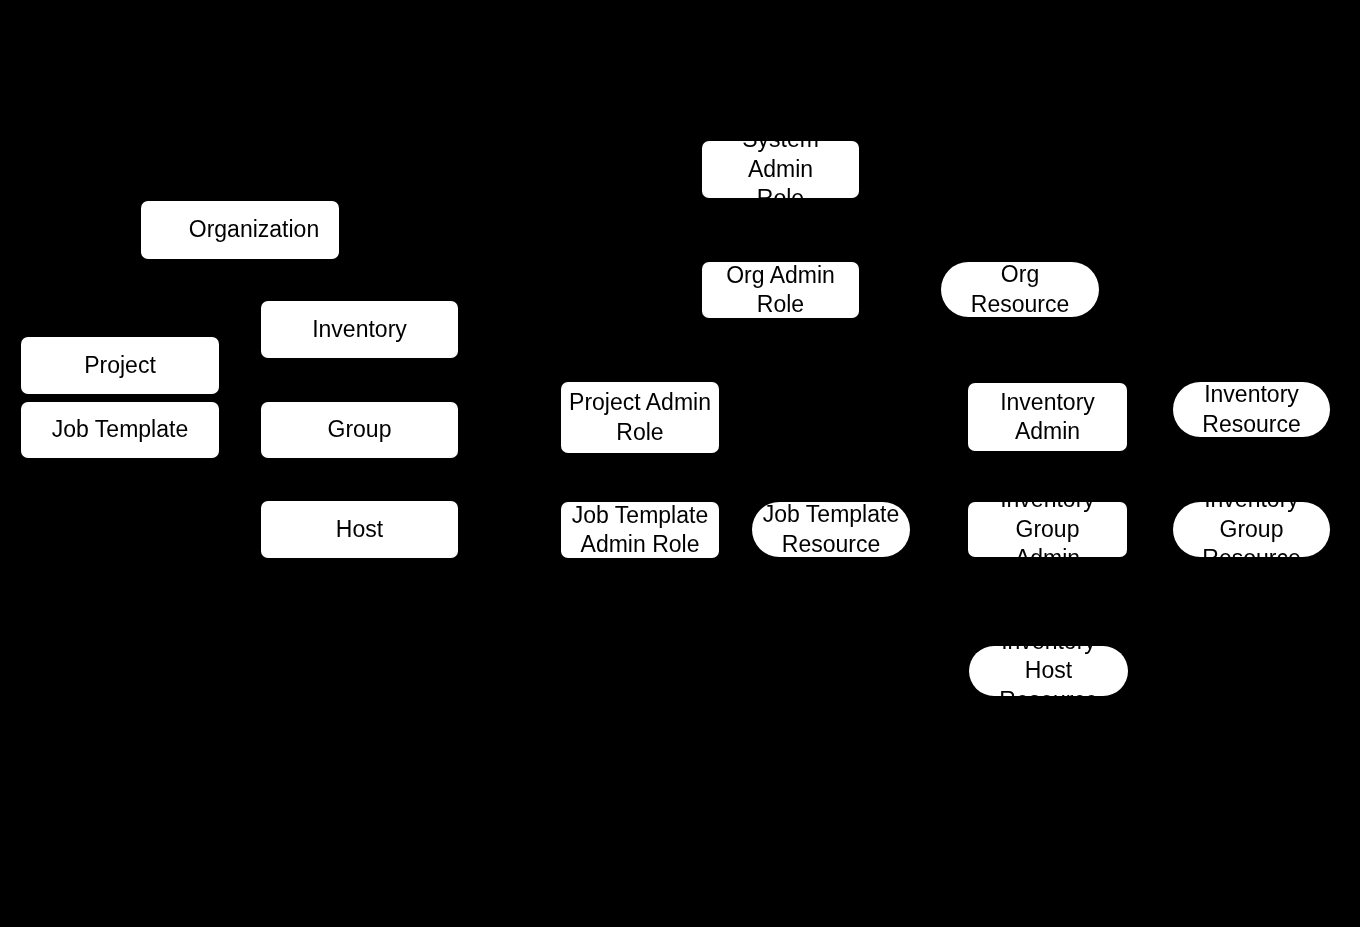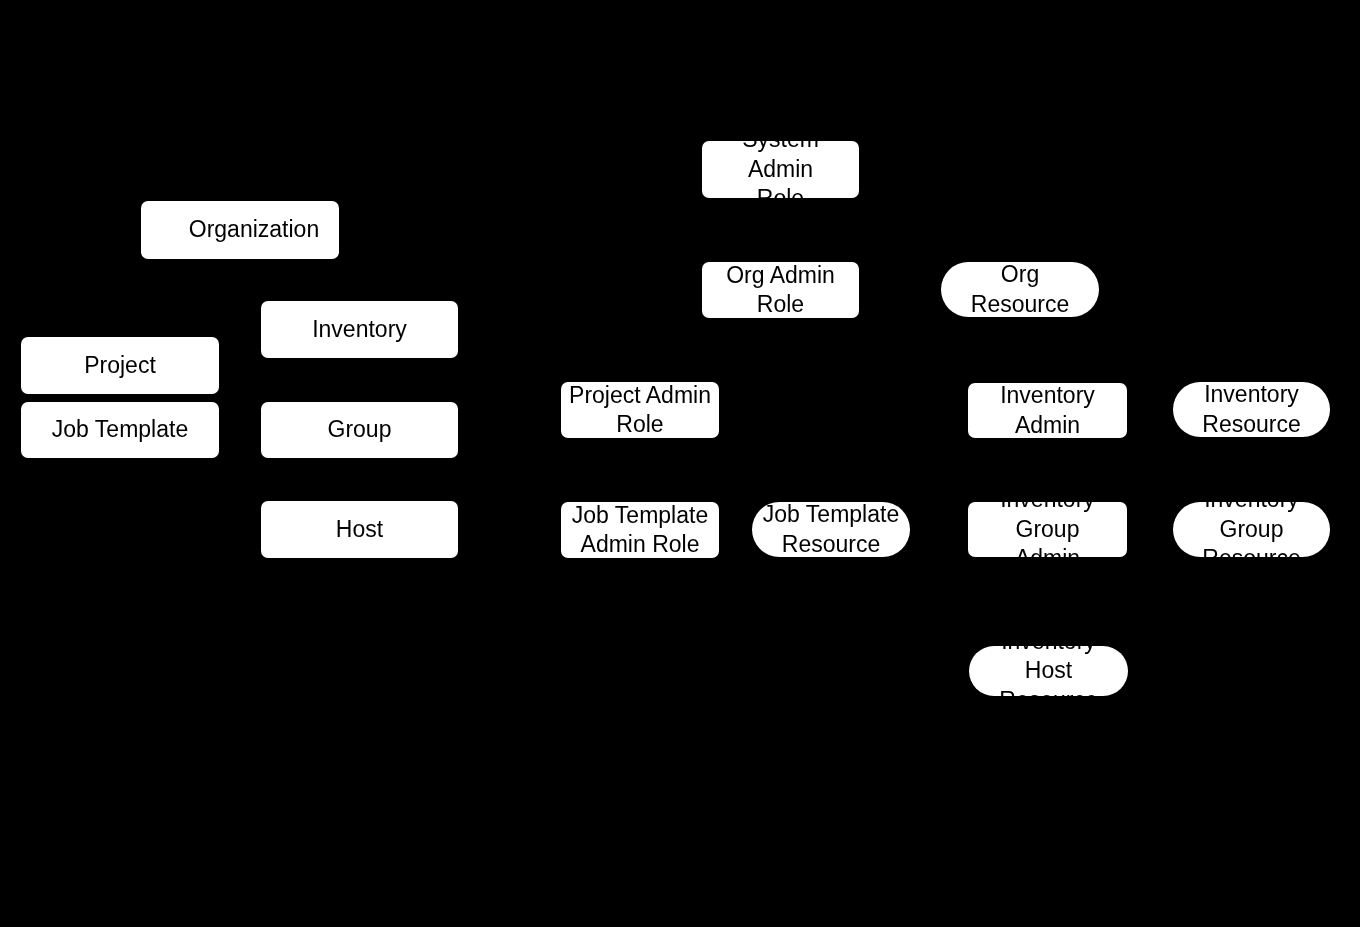--- a/index.html
+++ b/index.html
@@ -43,23 +43,23 @@
   <div class="node rect" style="left:261px;  top:301px; width:197px; height:57px;">Inventory</div>
   <div class="node rect" style="left:21px;   top:402px; width:198px; height:56px;">Job Template</div>
   <div class="node rect" style="left:261px;  top:402px; width:197px; height:56px;">Group</div>
   <div class="node rect" style="left:261px;  top:501px; width:197px; height:57px;">Host</div>
 
   <div class="node rect" style="left:702px;  top:141px; width:157px; height:57px;">System Admin
 Role</div>
   <div class="node stadium" style="left:941px;  top:262px; width:158px; height:55px;">Org Resource</div>
   <div class="node rect" style="left:702px;  top:262px; width:157px; height:56px;">Org Admin Role</div>
 
-  <div class="node rect" style="left:561px;  top:382px; width:158px; height:56px;">Project Admin
+  <div class="node rect" style="left:561px;  top:382px; width:158px; height:71px;">Project Admin
 Role</div>
-  <div class="node rect" style="left:968px;  top:383px; width:159px; height:55px;">Inventory Admin</div>
+  <div class="node rect" style="left:968px;  top:383px; width:159px; height:68px;">Inventory Admin</div>
   <div class="node stadium" style="left:1173px; top:382px; width:157px; height:55px;">Inventory
 Resource</div>
 
   <div class="node rect" style="left:561px;  top:502px; width:158px; height:56px;">Job Template
 Admin Role</div>
   <div class="node stadium" style="left:752px;  top:502px; width:158px; height:55px;">Job Template
 Resource</div>
   <div class="node rect" style="left:968px;  top:502px; width:159px; height:55px;">Inventory Group
 Admin</div>
   <div class="node stadium" style="left:1173px; top:502px; width:157px; height:55px;">Inventory Group

